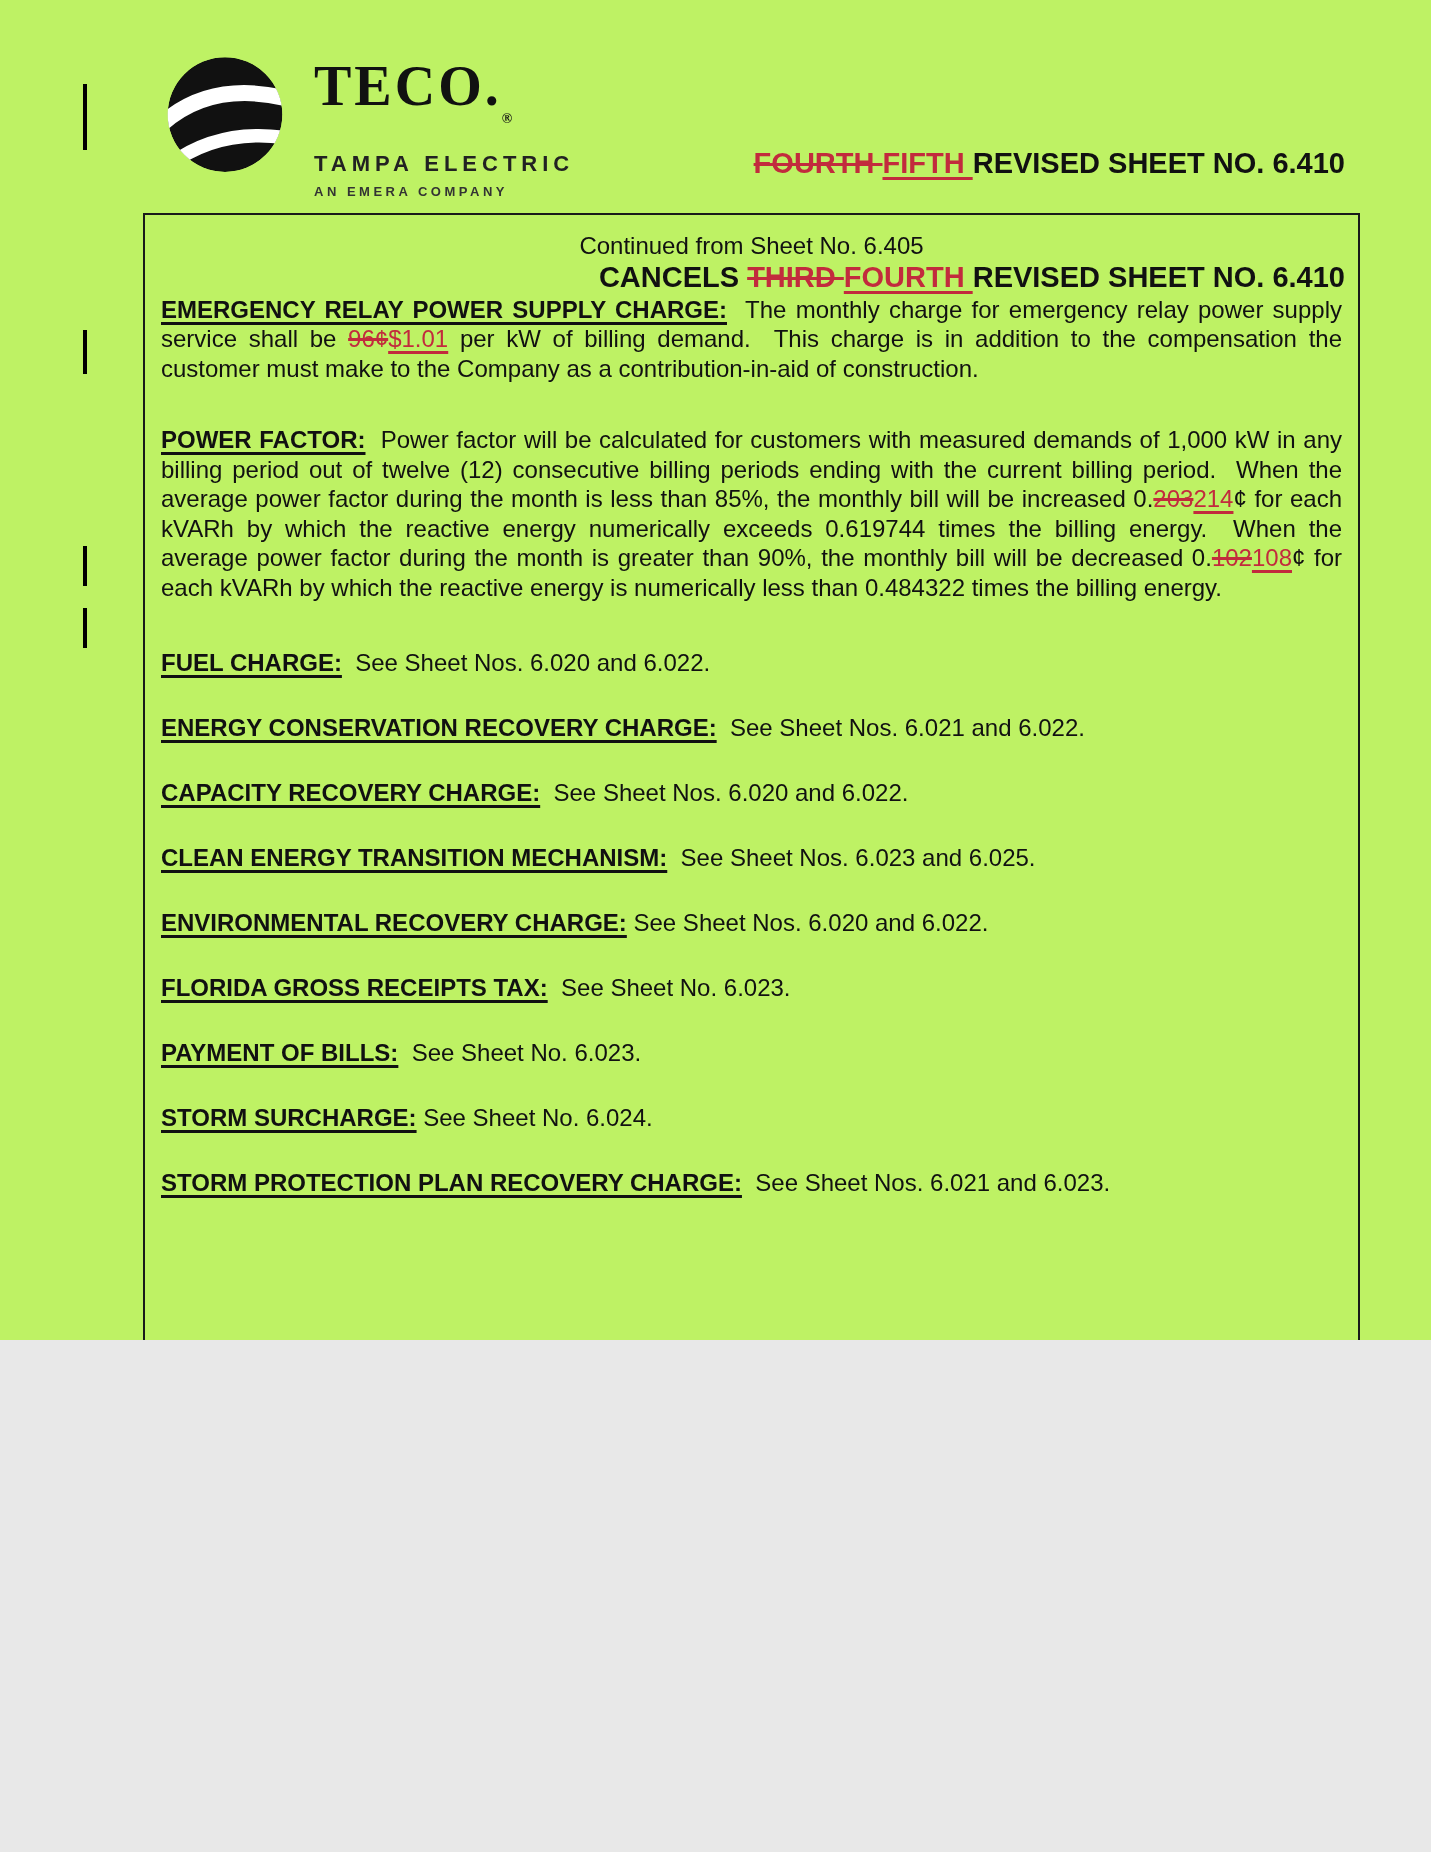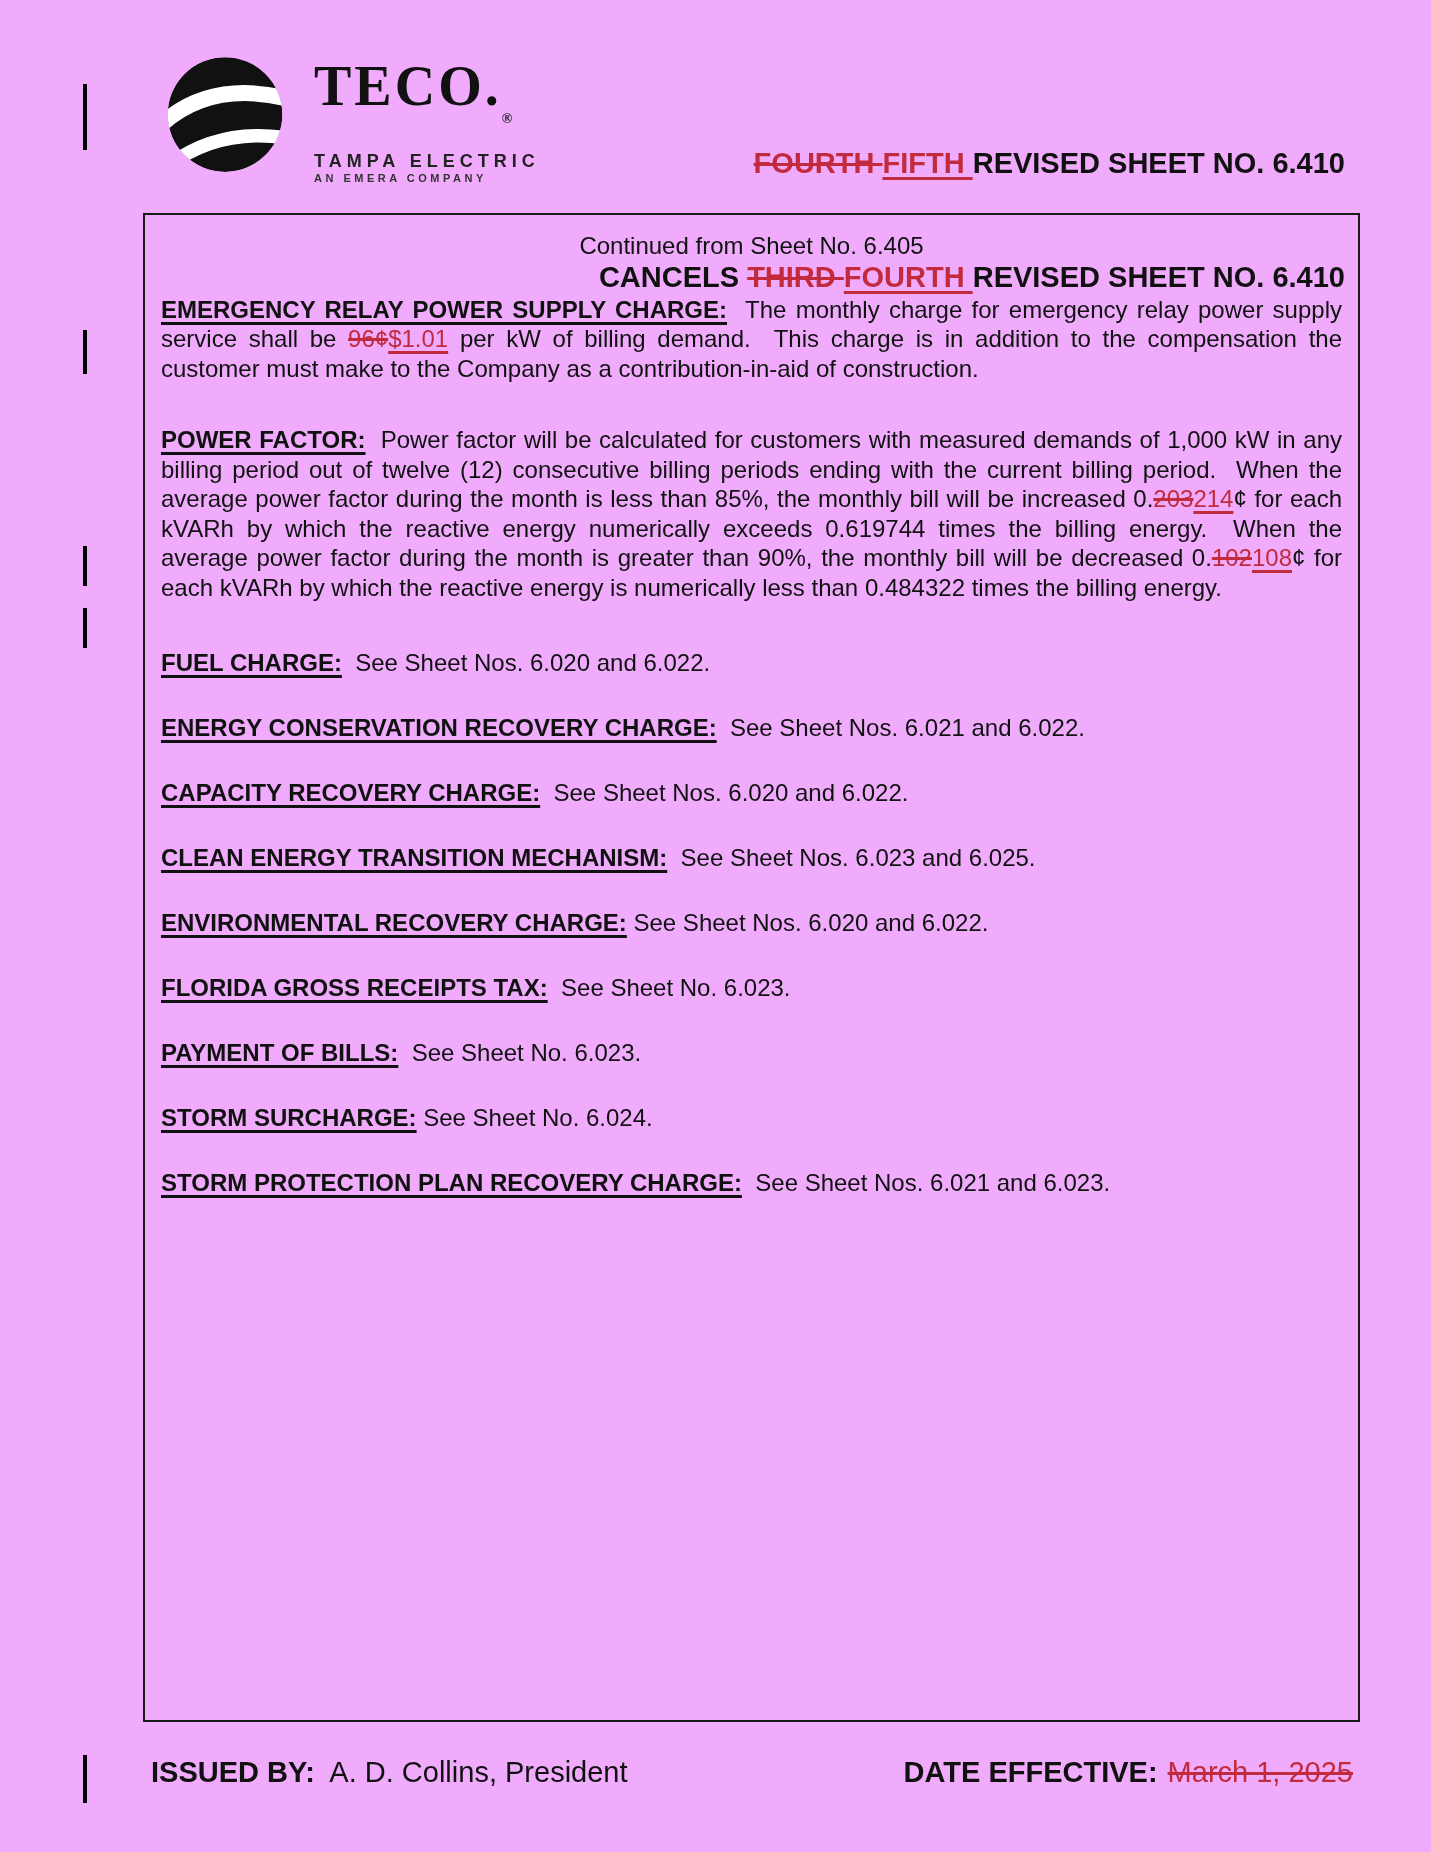--- a/index.html
+++ b/index.html
@@ -1,19 +1,19 @@
 <!DOCTYPE html>
 <html><head>
 <meta charset="utf-8">
 <style>
   html,body{margin:0;padding:0;background:#e8e8e8;}
   .page{
     position:relative;
-    width:1431px;height:1852px;
-    background:#f0abfc;
+    width:1431px;height:1340px;
+    background:#bef264;
     font-family:"Liberation Sans", sans-serif;
     color:#111;
     overflow:hidden;
     text-decoration:underline;
   }
   
   .change-bar{position:absolute;left:83px;width:4px;background:#000;}
   .bar-header{top:84px;height:66px;}
   .bar-p1{top:330px;height:44px;}
   .bar-p2a{top:546px;height:40px;}
@@ -22,22 +22,22 @@
 
   
   .logo{position:absolute;left:150px;top:56px;display:flex;align-items:flex-start;}
   .emblem{width:150px;height:122px;}
   .logo-text{margin-left:14px;padding-top:4px;}
   .brand{
     font-family:"Liberation Serif", serif;
     font-weight:bold;font-size:56px;line-height:52px;letter-spacing:3px;color:#111;
   }
   .brand .reg{font-size:14px;vertical-align:-18px;letter-spacing:0;}
-  .logo-sub1{font-size:18px;font-weight:bold;letter-spacing:5px;color:#222;margin-top:6px;}
-  .logo-sub2{font-size:11px;font-weight:bold;letter-spacing:3.5px;color:#333;}
+  .logo-sub1{font-size:22px;font-weight:bold;letter-spacing:5px;color:#222;margin-top:6px;}
+  .logo-sub2{font-size:13px;font-weight:bold;letter-spacing:3.5px;color:#333;margin-top:7px;}
 
   
   .rev-header{
     position:absolute;right:86px;top:68px;text-align:right;
     font-weight:bold;font-size:29px;line-height:38px;color:#111;white-space:pre;
   }
   .del{color:#c22b3d;text-decoration:line-through;text-decoration-thickness:3px;}
   .ins{color:#c22b3d;text-decoration:underline;text-decoration-thickness:3px;text-underline-offset:4px;}
 
   

